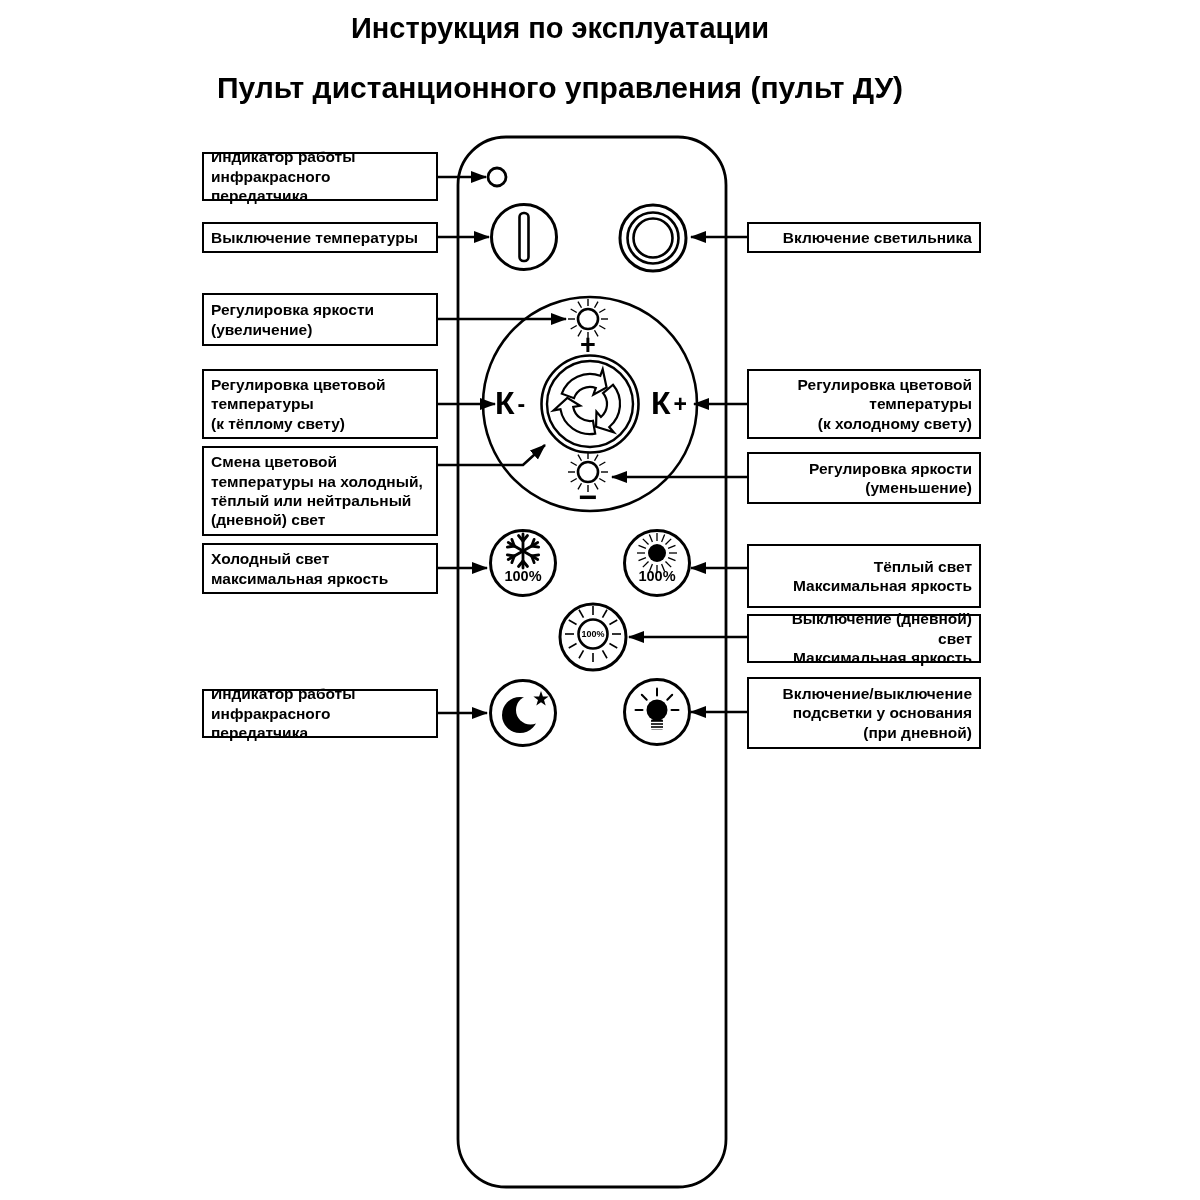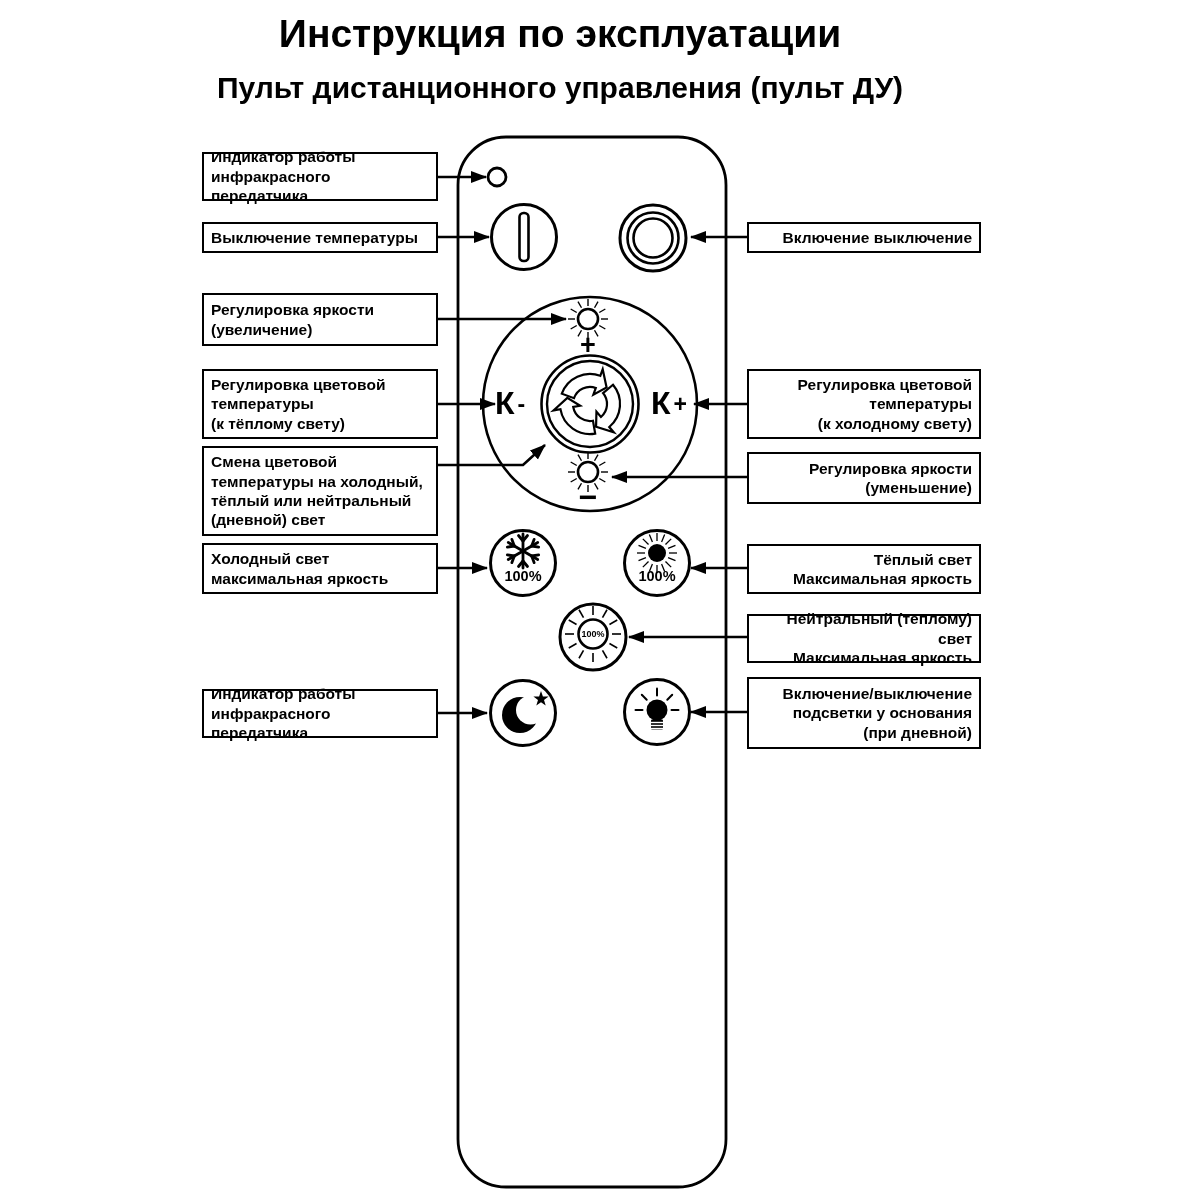--- a/index.html
+++ b/index.html
@@ -4,21 +4,21 @@
 <style>
   html,body { margin:0; padding:0; background:#fff; }
   .page {
     position:relative; width:1200px; height:1200px;
     background:#fff; color:#000;
     font-family:"Liberation Sans", sans-serif;
     overflow:hidden;
   }
   .title {
     position:absolute; top:12px; left:0; width:1120px;
-    text-align:center; font-size:39px; font-weight:bold;
+    text-align:center; font-size:29px; font-weight:bold;
   }
   .subtitle {
     position:absolute; top:71px; left:0; width:1120px;
     text-align:center; font-size:30px; font-weight:bold;
   }
   .diagram-svg { position:absolute; top:0; left:0; }
   .callout {
     position:absolute; box-sizing:border-box;
     border:2px solid #000; background:#fff;
     font-size:15.5px; font-weight:bold; line-height:1.25;
@@ -236,29 +236,29 @@
 (к тёплому свету)</div>
   <div class="callout left-col" style="top:446px; height:90px;">Смена цветовой
 температуры на холодный,
 тёплый или нейтральный
 (дневной) свет</div>
   <div class="callout left-col" style="top:543px; height:51px;">Холодный свет
 максимальная яркость</div>
   <div class="callout left-col" style="top:689px; height:49px;">Индикатор работы
 инфракрасного передатчика</div>
 
-  <div class="callout right-col" style="top:222px; height:31px;">Включение выключение</div>
+  <div class="callout right-col" style="top:222px; height:31px;">Включение светильника</div>
   <div class="callout right-col" style="top:369px; height:70px;">Регулировка цветовой
 температуры
 (к холодному свету)</div>
   <div class="callout right-col" style="top:452px; height:52px;">Регулировка яркости
 (уменьшение)</div>
-  <div class="callout right-col" style="top:544px; height:50px;">Тёплый свет
+  <div class="callout right-col" style="top:544px; height:64px;">Тёплый свет
 Максимальная яркость</div>
-  <div class="callout right-col" style="top:614px; height:49px;">Нейтральный (тёплому) свет
+  <div class="callout right-col" style="top:614px; height:49px;">Выключение (дневной) свет
 Максимальная яркость</div>
   <div class="callout right-col" style="top:677px; height:72px;">Включение/выключение
 подсветки у основания
 (при дневной)</div>
 
   <div class="dial-text sign-plus" style="left:570px; top:330px; width:36px;">+</div>
   <div class="dial-text sign-minus" style="left:568px; top:479px; width:40px;">−</div>
 
   <div class="k-label" style="left:495px; top:383px; height:40px;">
     <span class="k-letter">К</span>

